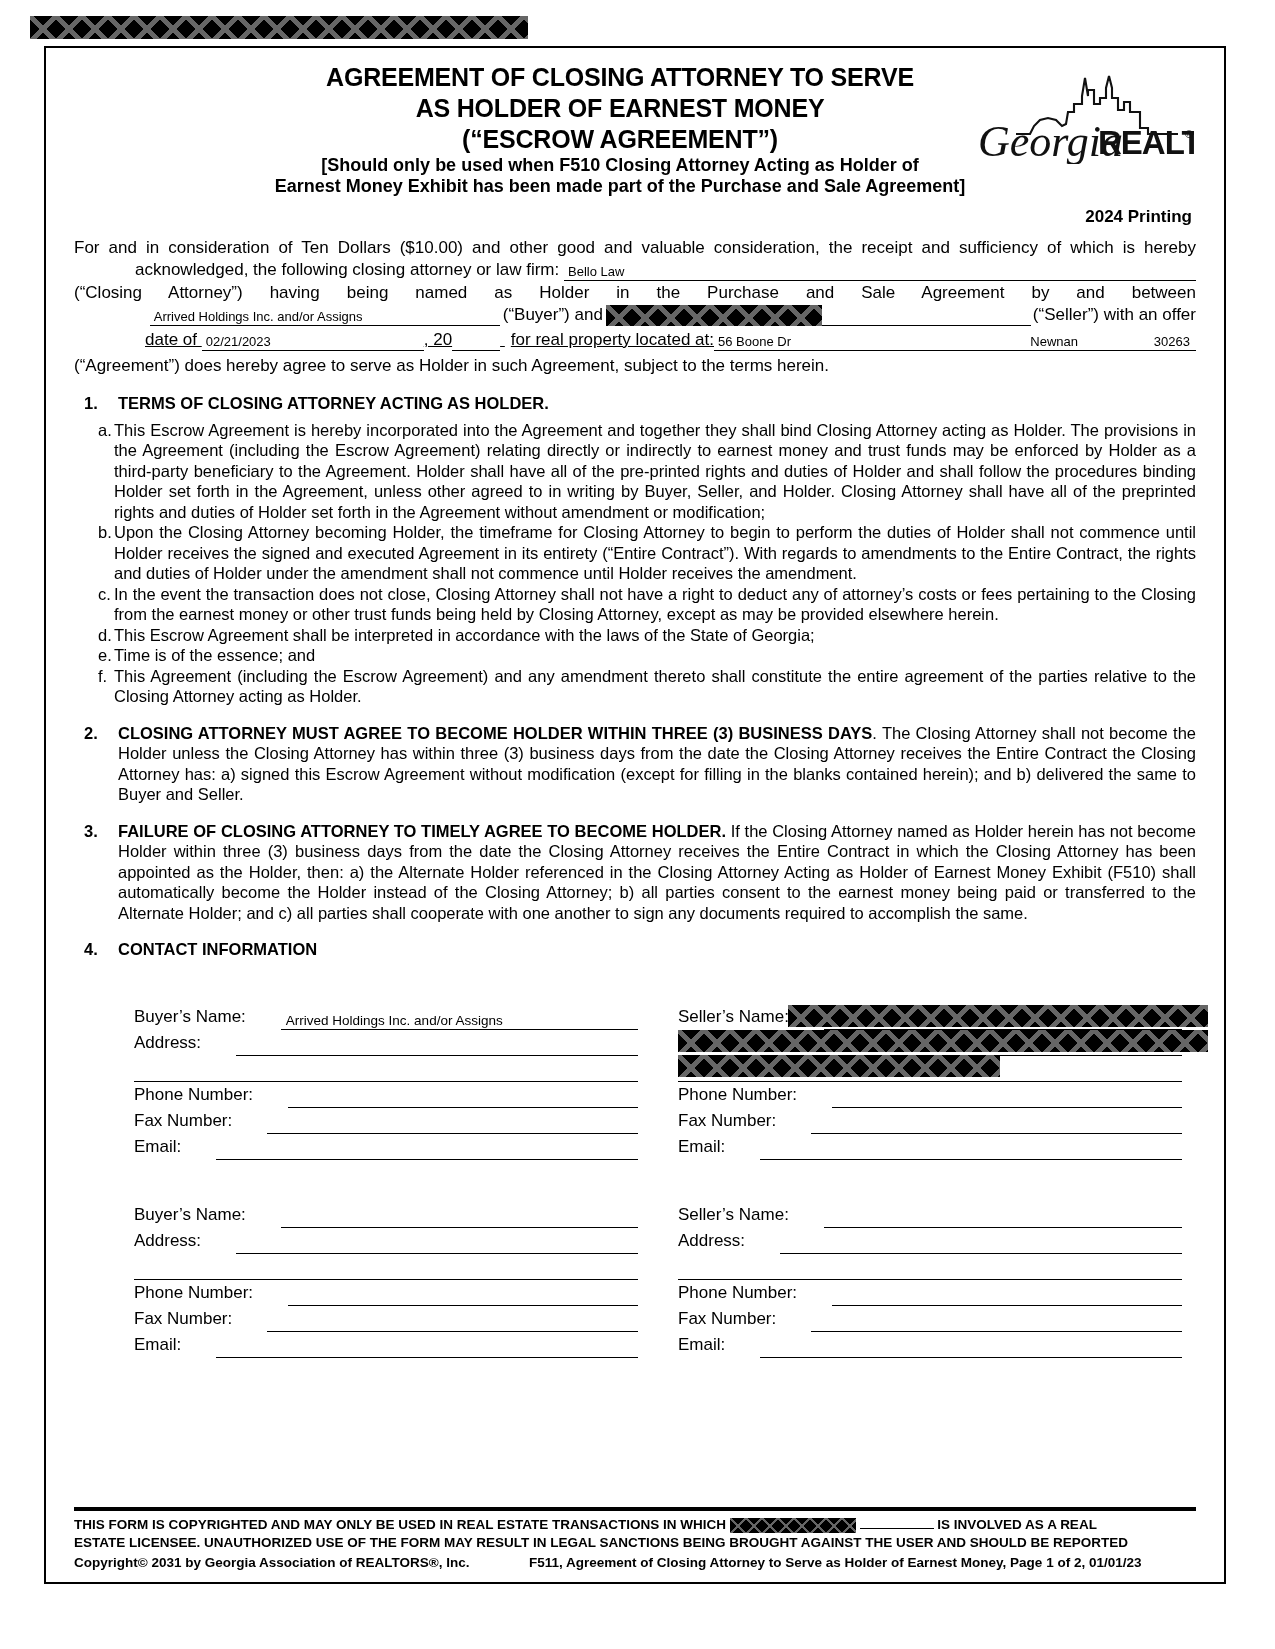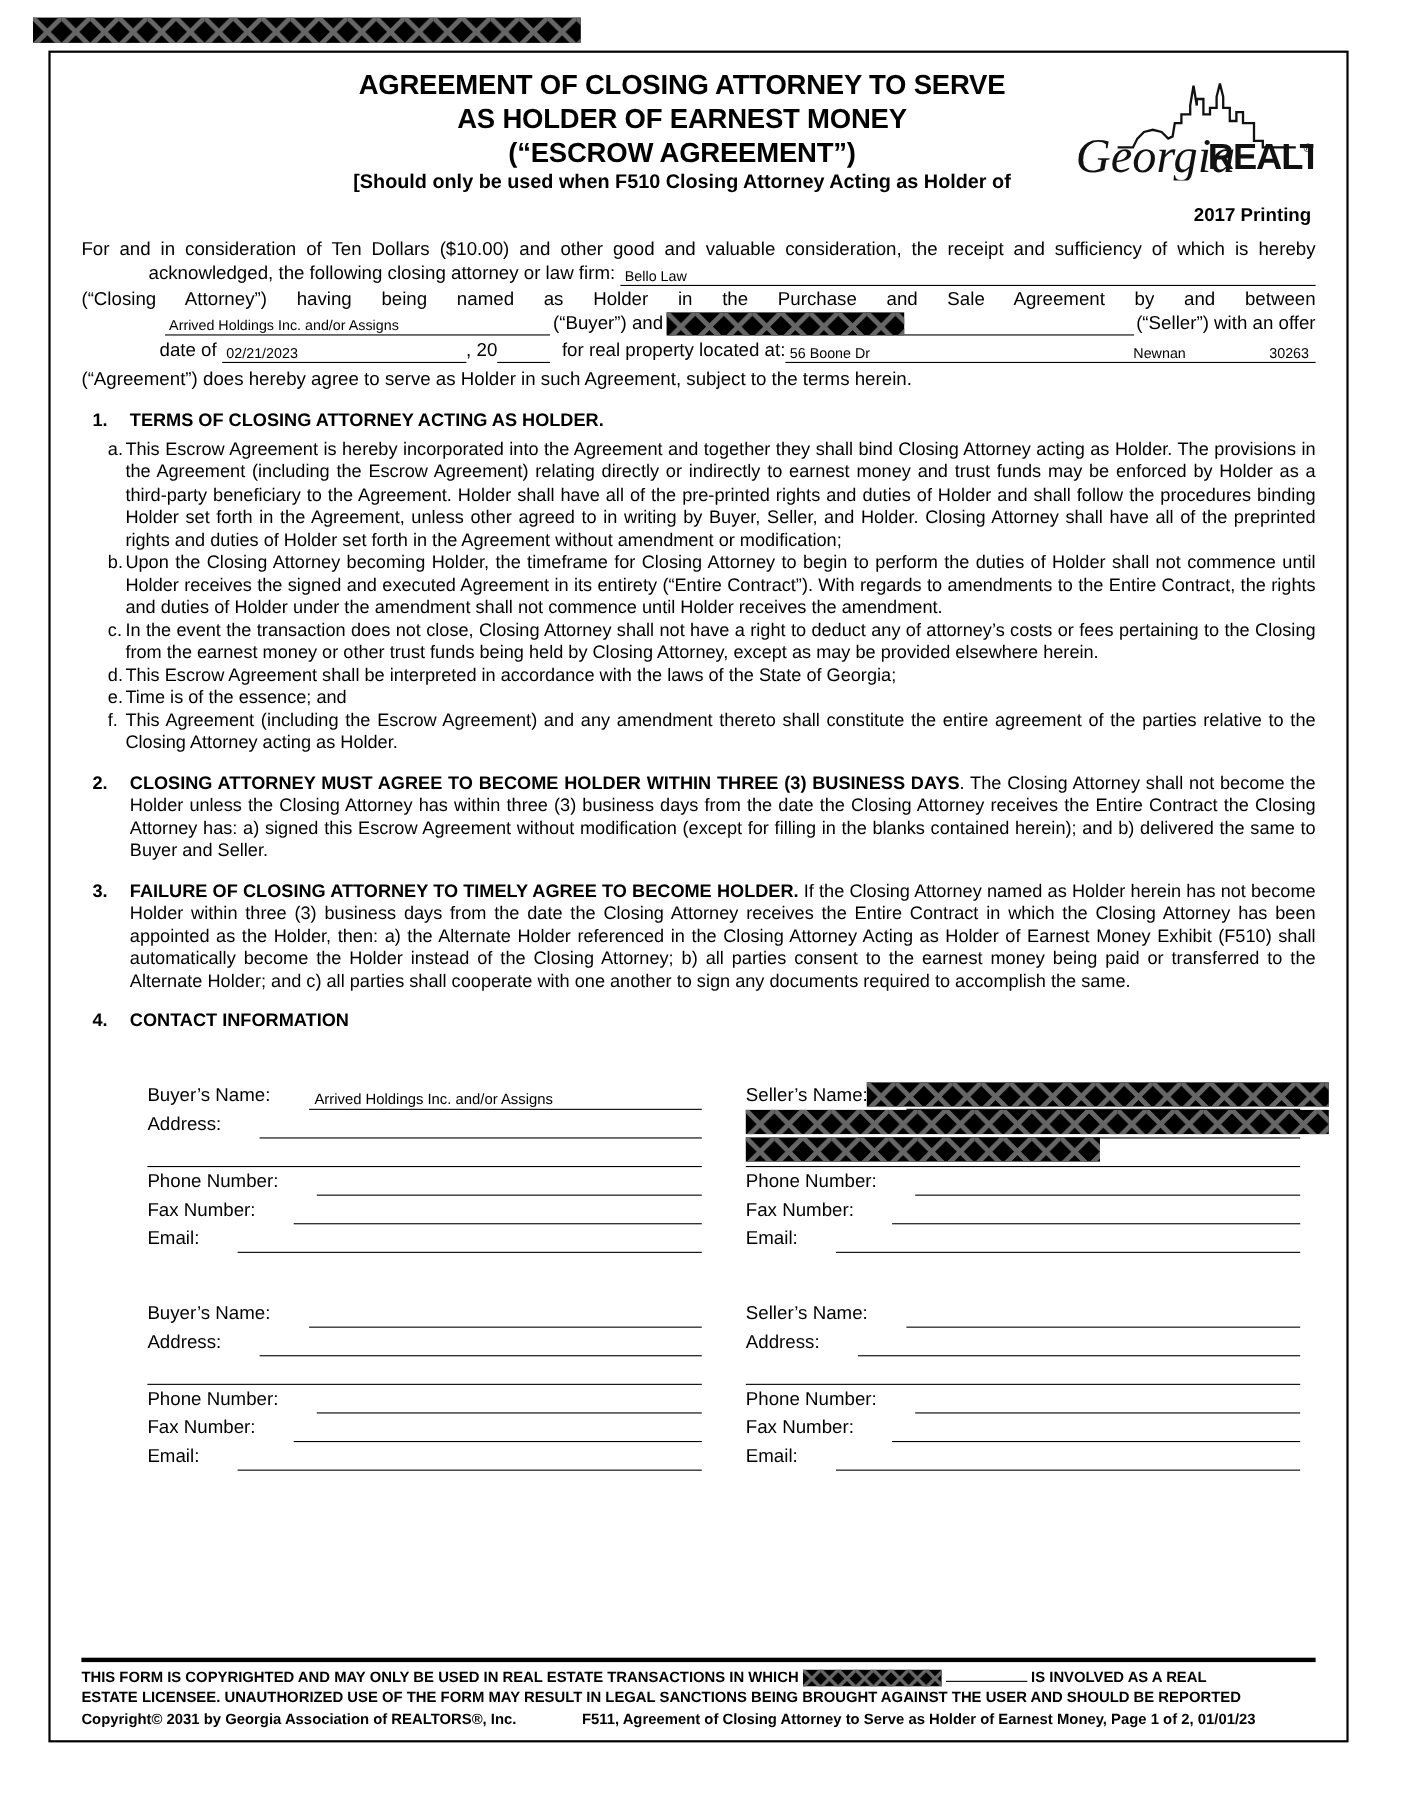--- a/index.html
+++ b/index.html
@@ -231,23 +231,24 @@
             <text x="120" y="86" font-family="'Liberation Sans', sans-serif" font-size="33" font-weight="bold" fill="#111" letter-spacing="-1">REALTORS</text>
             <text x="207" y="70" font-family="'Liberation Sans', sans-serif" font-size="11" fill="#111">®</text>
           </svg>
         </div>
 
         <div class="titles">
           <div class="title-line">AGREEMENT OF CLOSING ATTORNEY TO SERVE</div>
           <div class="title-line">AS HOLDER OF EARNEST MONEY</div>
           <div class="title-line">(“ESCROW AGREEMENT”)</div>
           <div class="subtitle-line">[Should only be used when F510 Closing Attorney Acting as Holder of</div>
-        </div>
-
-        <div class="printing">2017 Printing</div>
+          <div class="subtitle-line">Earnest Money Exhibit has been made part of the Purchase and Sale Agreement]</div>
+        </div>
+
+        <div class="printing">2024 Printing</div>
       </div>
 
       <div class="intro">
 
         <div style="text-align:justify;text-align-last:justify;">For and in consideration of Ten Dollars ($10.00) and other good and valuable consideration, the receipt and sufficiency of which is hereby</div>
 
         <div class="intro-row" style="height:23px;">
           <span>acknowledged, the following closing attorney or law firm:</span>
           <span class="fill" style="width:632px;">
             <span class="val">Bello Law</span>
@@ -255,21 +256,21 @@
         </div>
 
         <div style="text-align:justify;text-align-last:justify;">(“Closing Attorney”) having being named as Holder in the Purchase and Sale Agreement by and between</div>
 
         <div class="intro-row" style="height:25px;">
           <span class="fill" style="width:350px;">
             <span class="val">Arrived Holdings Inc. and/or Assigns</span>
           </span><span style="padding:0 3px;">(“Buyer”) and</span><span class="redact" style="width:216px;height:21px;"></span><span class="fill" style="width:209px;"></span><span style="padding-left:2px;">(“Seller”) with an offer</span>
         </div>
 
-        <div class="intro-row" style="height:26px;">
+        <div class="intro-row" style="height:26px;text-decoration:underline;">
           <span>date of</span>
           <span class="fill" style="width:222px;">
             <span class="val">02/21/2023</span>
           </span><span>, 20</span><span class="fill" style="width:48px;"></span>
           <span style="padding-left:6px;">for real property located at:</span><span class="fill" style="width:482px;">
             <span class="val">56 Boone Dr</span>
             <span class="val" style="left:auto;right:118px;">Newnan</span>
             <span class="val" style="left:auto;right:6px;">30263</span>
           </span>
         </div>

